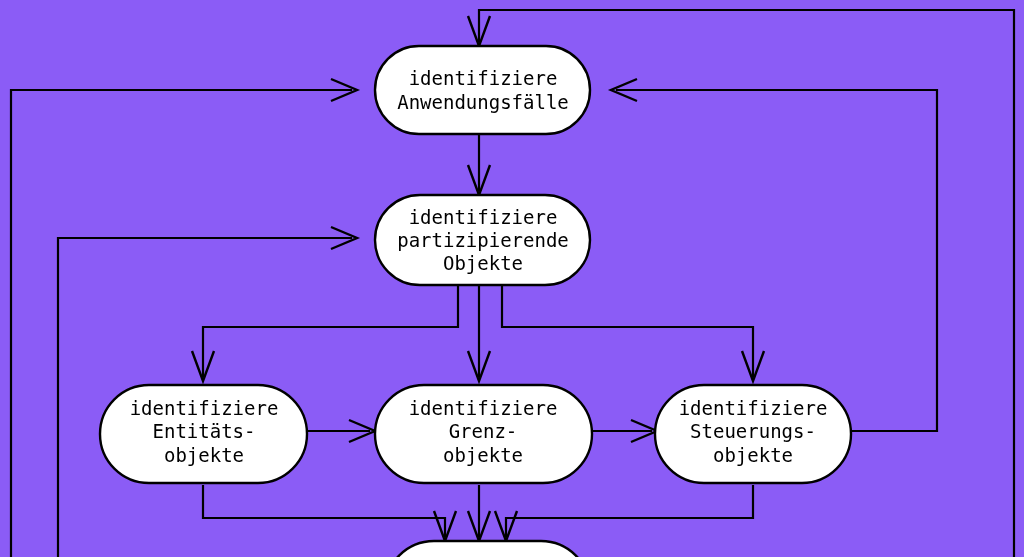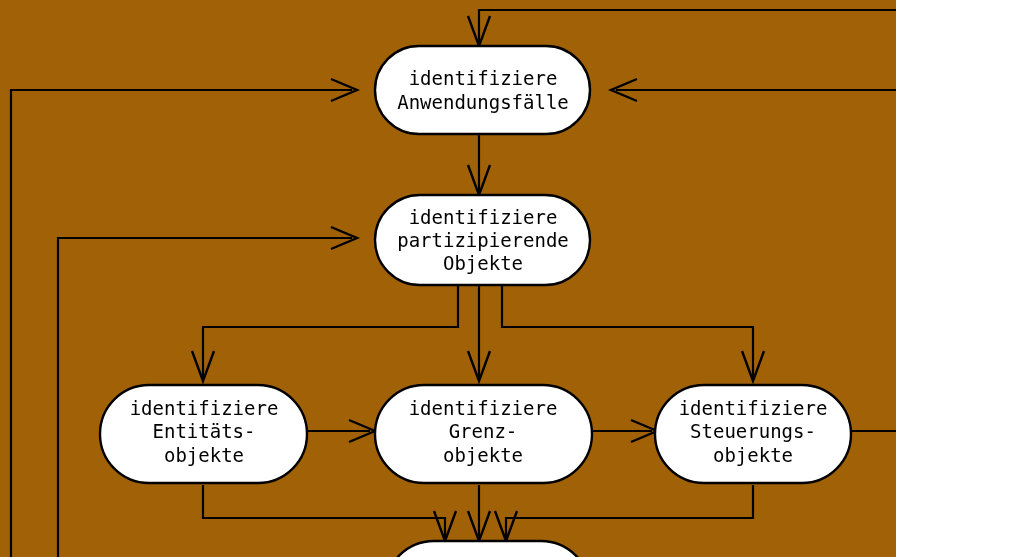--- a/index.html
+++ b/index.html
@@ -5,23 +5,23 @@
   html, body {
     margin: 0;
     padding: 0;
     background: #ffffff;
   }
   body {
     font-family: "DejaVu Sans Mono", monospace;
   }
   #diagram-root {
     position: relative;
-    width: 896px;
+    width: 1024px;
     height: 557px;
-    background: #a16207;
+    background: #8b5cf6;
     overflow: hidden;
   }
   #diagram-svg {
     position: absolute;
     top: 0;
     left: 0;
     width: 1024px;
     height: 557px;
     display: block;
   }

